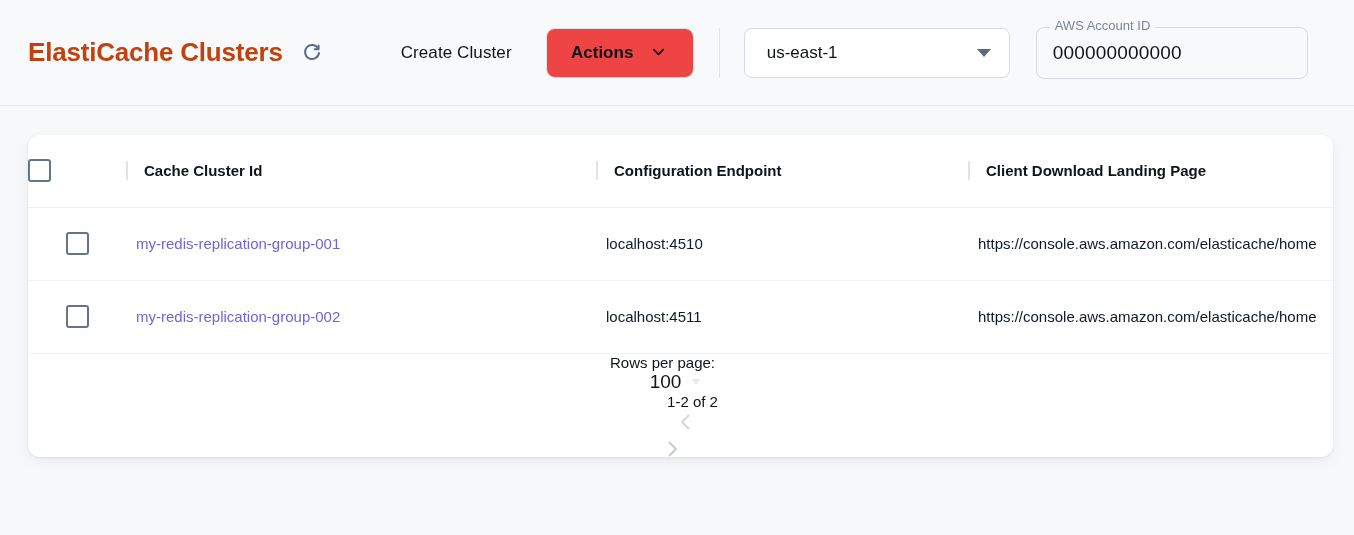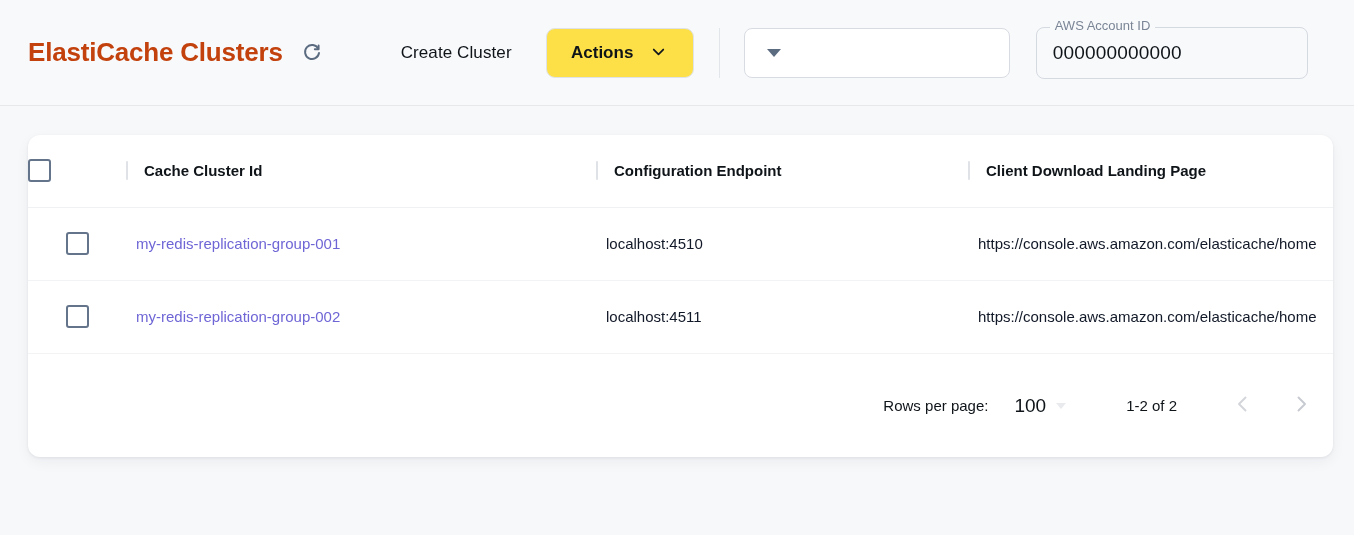--- a/index.html
+++ b/index.html
@@ -55,21 +55,21 @@
     white-space: nowrap;
     cursor: pointer;
     letter-spacing: 0.1px;
   }
 
   .actions-btn {
     margin-left: 34px;
     height: 50px;
     min-width: 148px;
     padding: 0 18px;
-    background: #fde047;
+    background: #ef4444;
     border: 1px solid #dfe3e8;
     border-radius: 9px;
     display: flex;
     align-items: center;
     justify-content: center;
     gap: 16px;
     cursor: pointer;
     font-family: inherit;
   }
   .actions-label {
@@ -233,23 +233,24 @@
   }
 
   
   .pagination {
     position: absolute;
     left: 0; right: 0;
     top: 219px;
     height: 103px;
     display: flex;
     align-items: center;
-    justify-content: flex-end;
-    padding-right: 12px;
+    justify-content: space-between;
+    padding-right: 36px;
     gap: 0;
+    flex-direction: column;
   }
   .rpp-label {
     font-size: 15px;
     color: #0f1419;
     white-space: nowrap;
   }
   .rpp-select {
     display: flex;
     align-items: center;
     gap: 10px;
@@ -304,20 +305,21 @@
     <span>
       <svg width="19" height="19" viewBox="0 0 24 24" fill="none" aria-hidden="true">
         <path d="M6 9.5 L12 15.5 L18 9.5" stroke="#11161c" stroke-width="2.2" stroke-linecap="round" stroke-linejoin="round"></path>
       </svg>
     </span>
   </button>
 
   <div class="vdivider"></div>
 
   <div class="region-select">
+    <span class="region-value">us-east-1</span>
     <span class="caret-filled"></span>
   </div>
 
   <div class="account-field">
     <div class="outline"></div>
     <div class="notch-label">AWS Account ID</div>
     <input class="account-input" type="text" readonly="" value="000000000000" style="">
   </div>
 </div>
 

